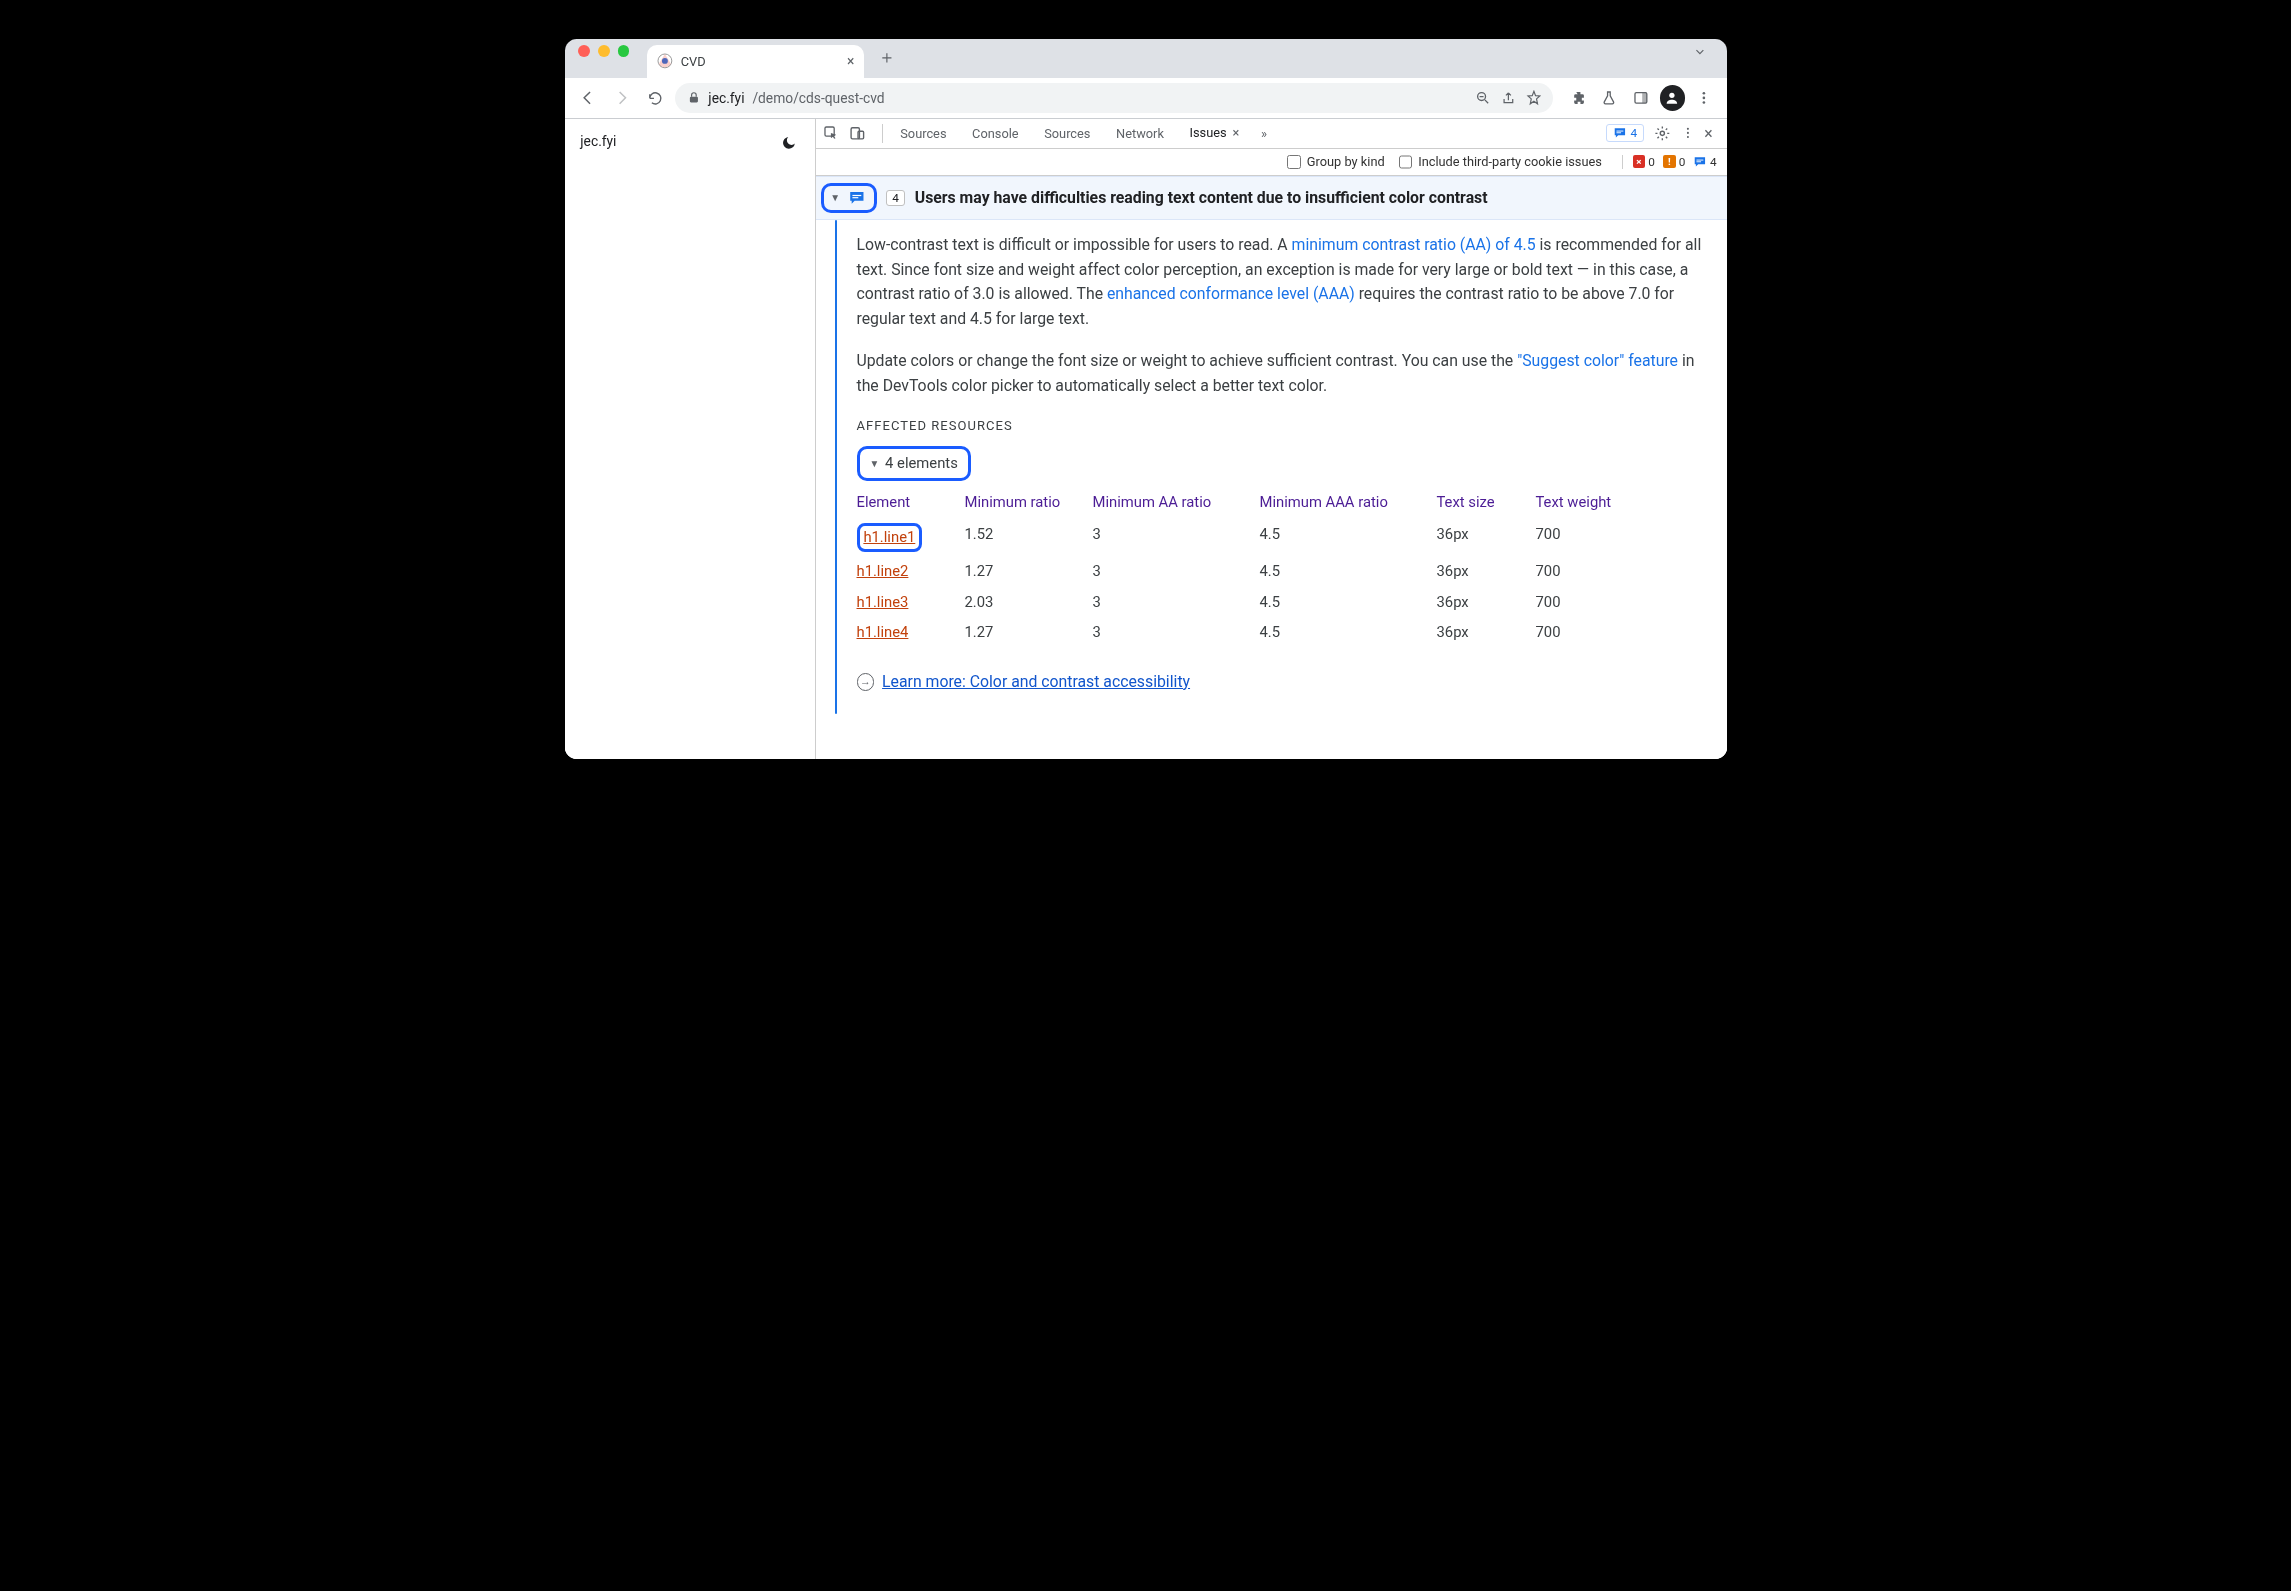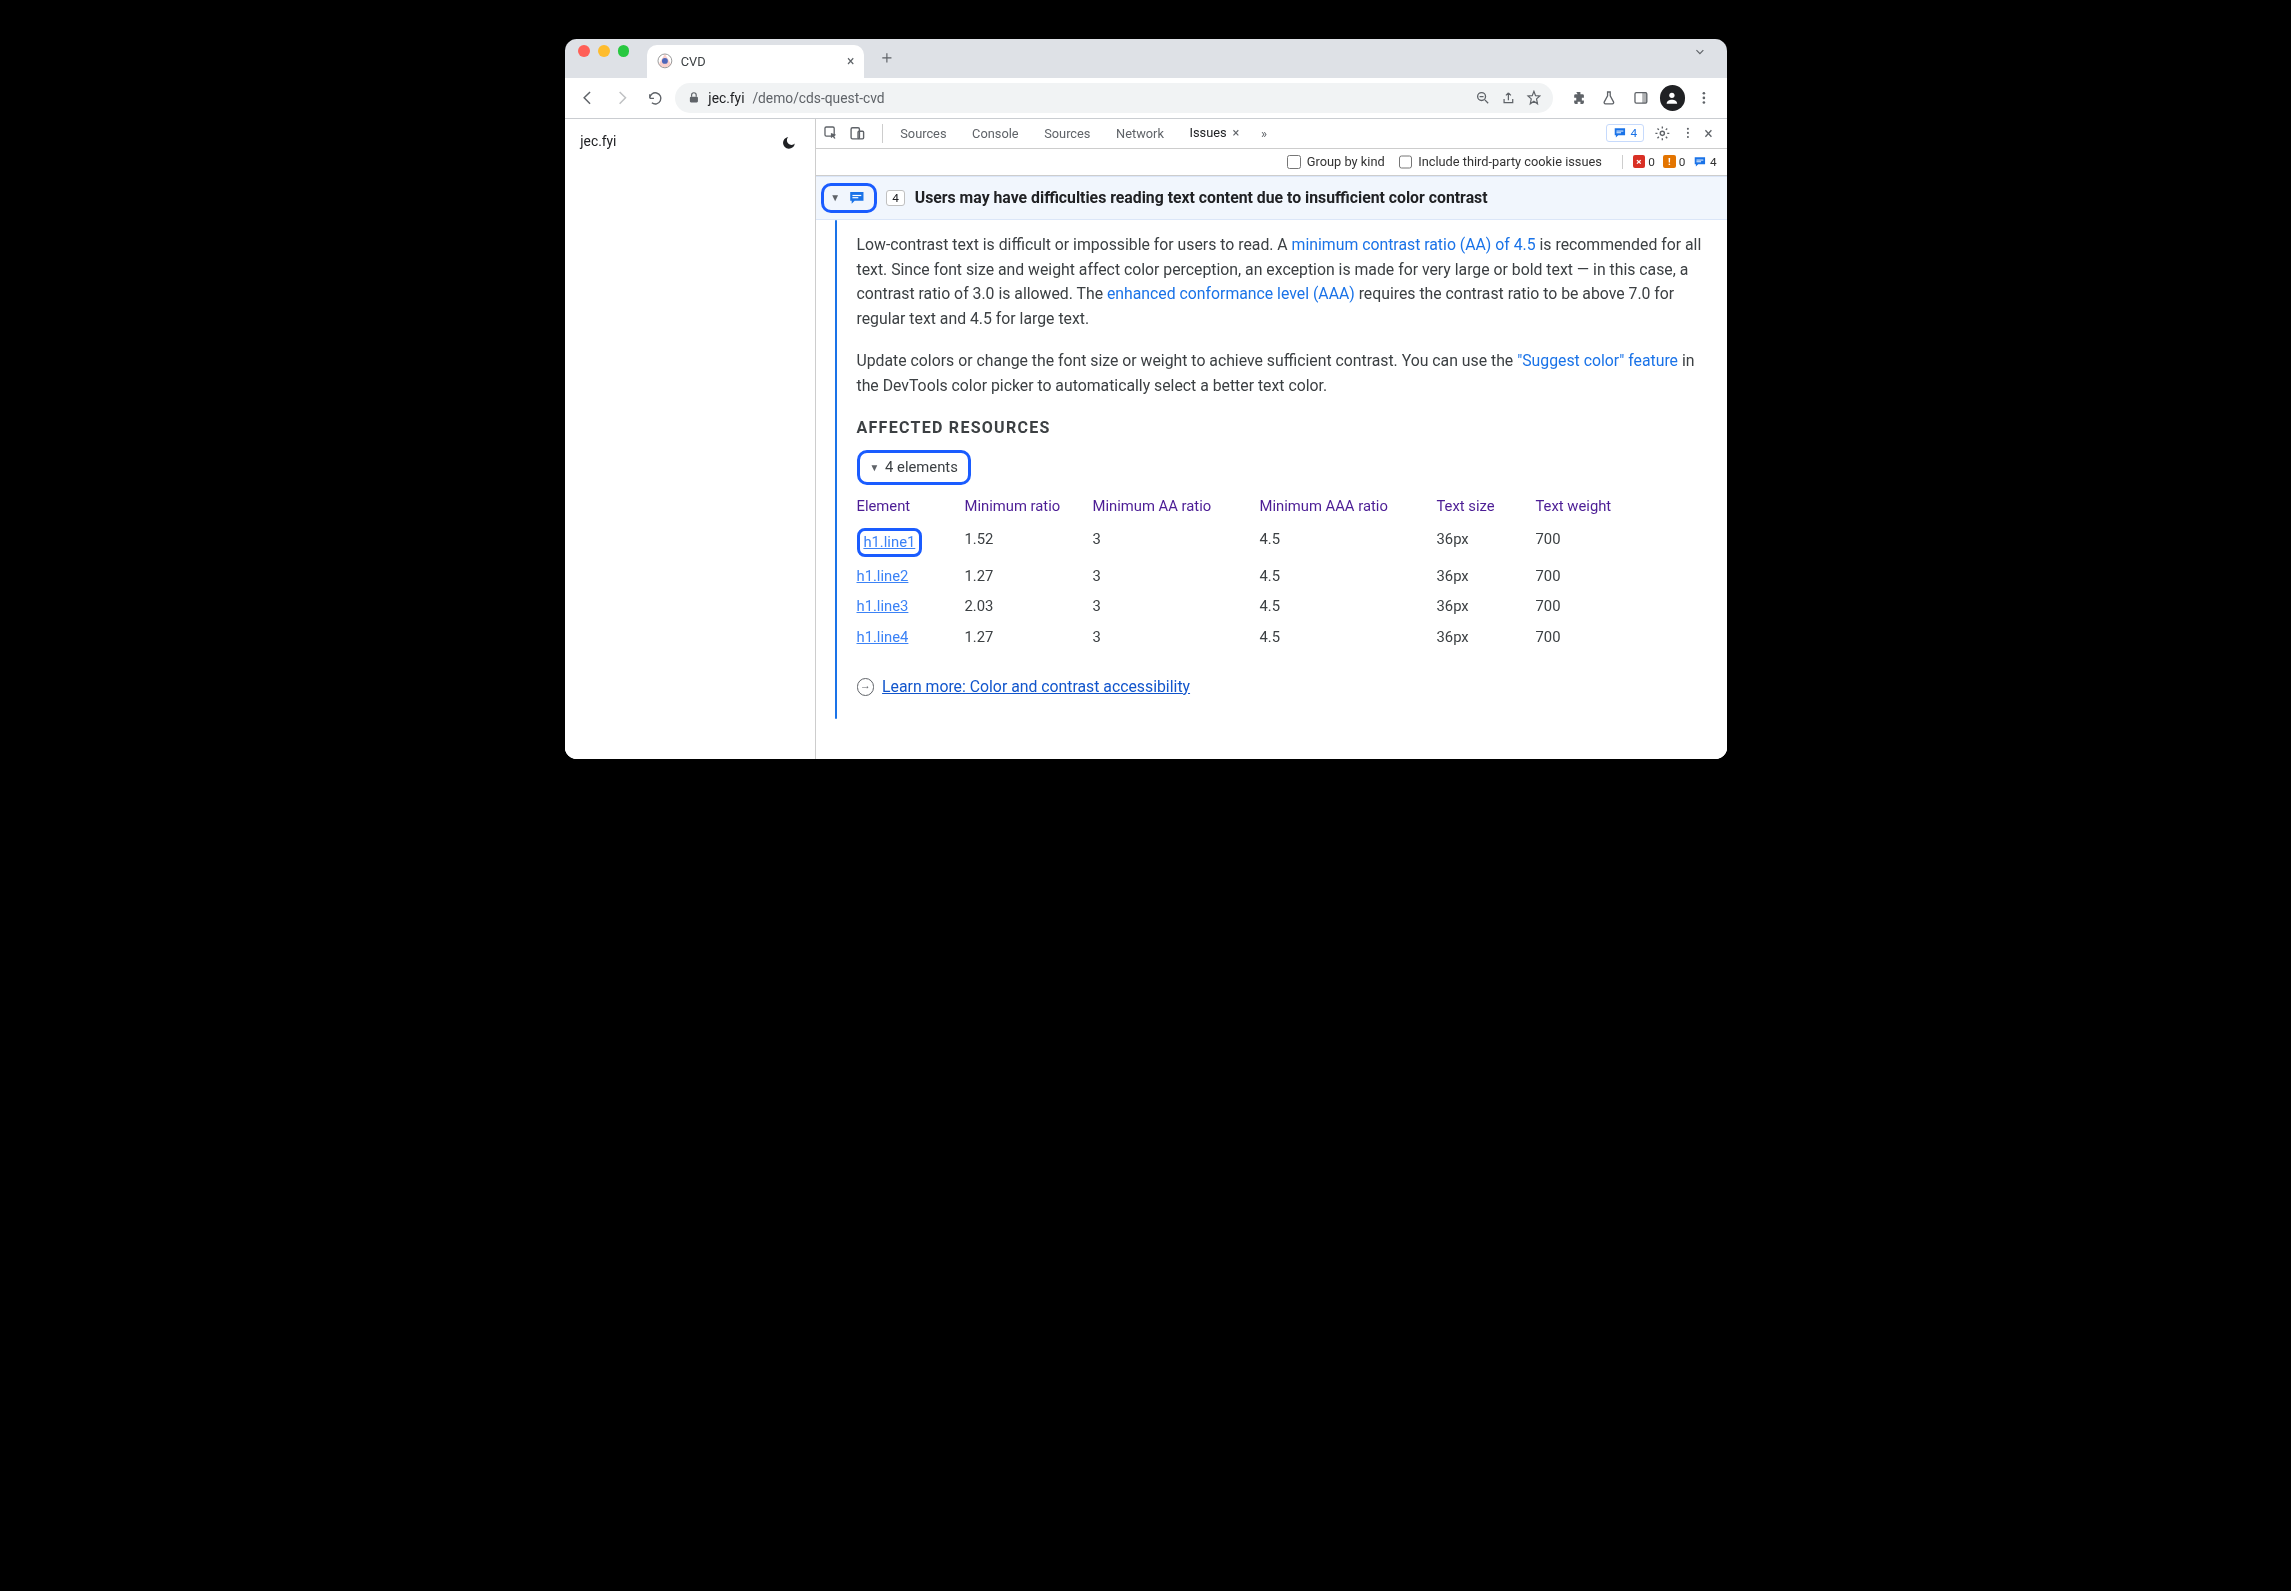--- a/index.html
+++ b/index.html
@@ -188,31 +188,31 @@
   .issue-title{font-weight:700;font-size:15.8px;color:#202124;}
   
   .issue-body{
     display:flex;
   }
   .rail{width:41px;display:flex;justify-content:center;}
   .rail-line{width:2px;background:#1a73e8;border-radius:1px;margin-top:0;}
   .body-inner{flex:1;padding:13.8px 17.7px 19.7px 0;font-size:15.8px;color:#3c4043;line-height:1.55;}
   .body-inner p{margin:0 0 17.7px 0;}
   a.link{color:var(--link);text-decoration:none;}
-  .aff-head{font-size:16px;letter-spacing:.08em;font-weight:700;color:#3c4043;margin:5.9px 0 9.9px;}
+  .aff-head{font-size:13px;letter-spacing:.08em;font-weight:400;color:#3c4043;margin:5.9px 0 9.9px;}
   .ring2{
     display:inline-flex;align-items:center;gap:5.9px;
     border:3px solid var(--highlight-blue);border-radius:9.9px;padding:3px 9.9px;
     font-size:14.8px;cursor:pointer;
   }
   .table{margin-top:9.9px;font-size:14.8px;}
   .thead,.trow{display:grid;grid-template-columns:108px 128px 167px 177px 99px 108px;gap:0;}
   .thead{color:#4c1d95;margin:7.9px 0 5.9px;}
   .trow{padding:3.9px 0;color:#3c4043;}
-  .cell.elem a{color:#3b82f6;text-decoration:underline;text-align:right;}
+  .cell.elem a{color:#c2410c;text-decoration:underline;text-align:right;}
   .ring3{
     display:inline-block;border:3px solid var(--highlight-blue);border-radius:7.9px;padding:0 3.9px;
   }
   .learn{margin-top:21.7px;display:flex;align-items:center;gap:7.9px;}
   .learn a{color:#1155cc;text-decoration:underline;font-size:15.8px;}
   .circ-arrow{
     width:17.7px;height:17.7px;border:1.8px solid #5f6368;border-radius:50%;
     display:flex;align-items:center;justify-content:center;color:#5f6368;font-size:10.8px;
   }
   svg{display:block;}

